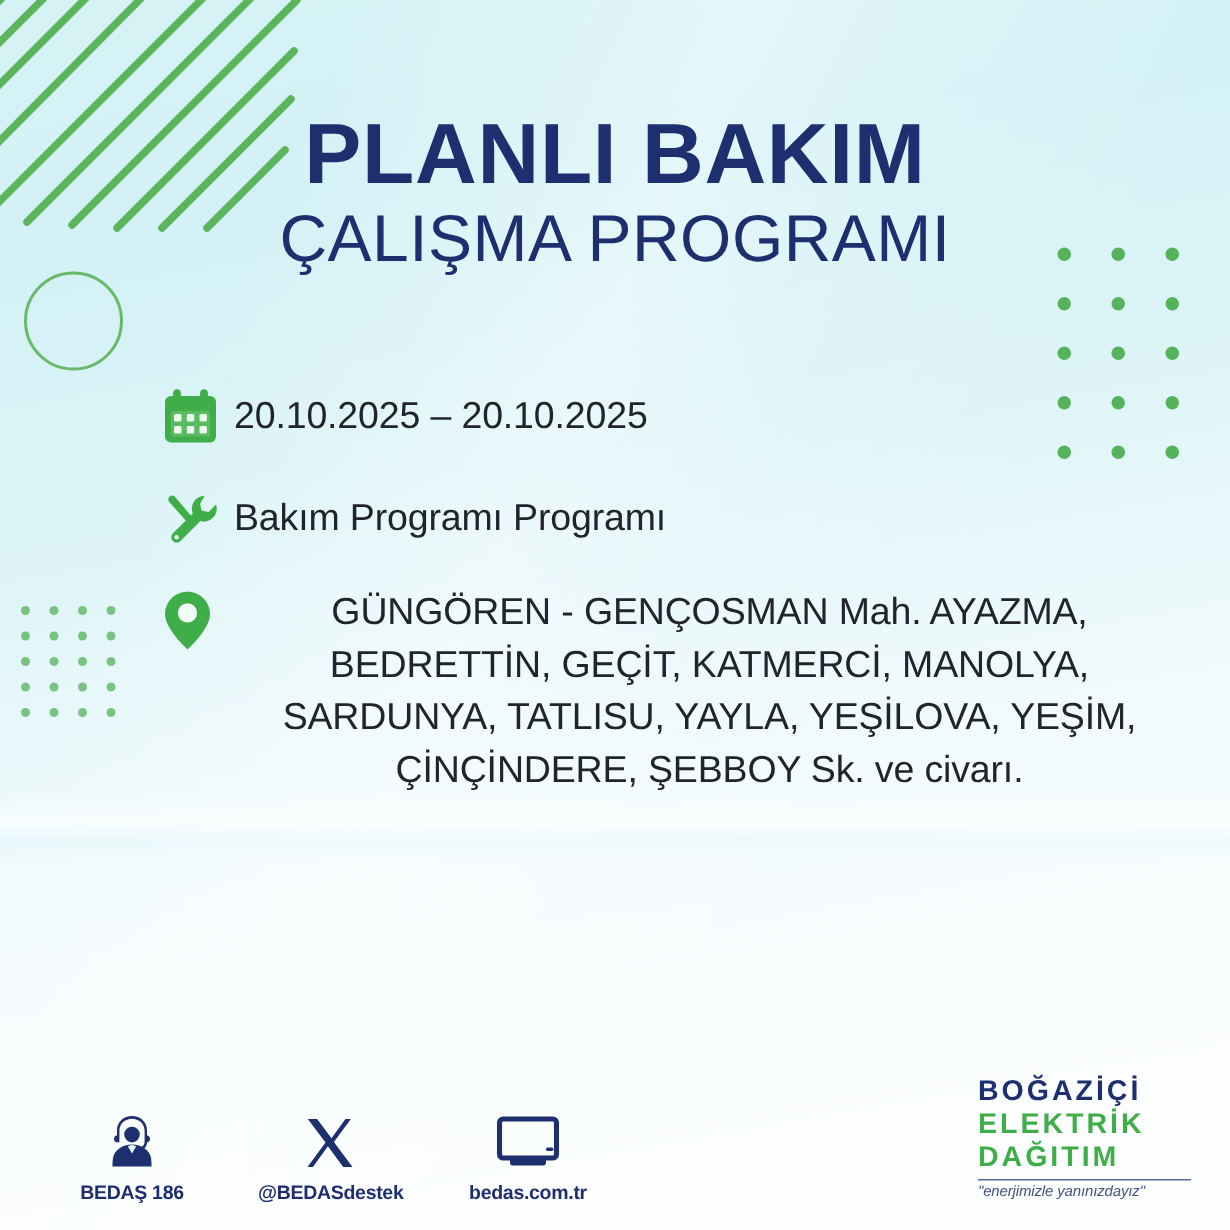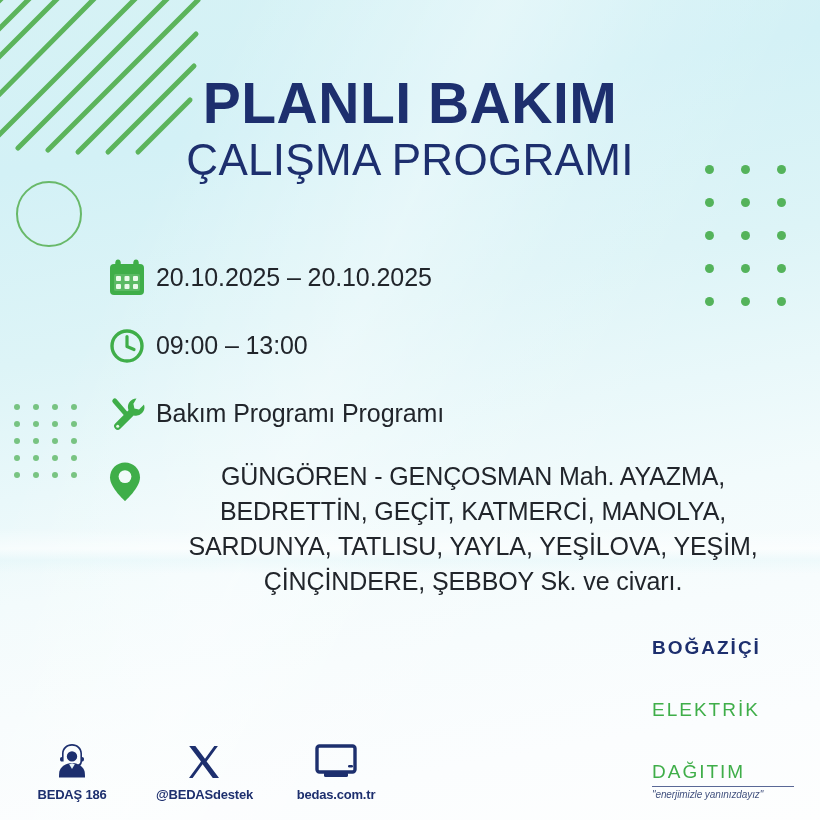--- a/index.html
+++ b/index.html
@@ -163,21 +163,21 @@
   .row.loc .txt {
     font-size: 25px;
     line-height: 35px;
     padding-top: 0;
     max-width: 680px;
   }
 
   
   .footer {
     position: absolute;
-    left: 24px;
+    left: 40px;
     bottom: 18px;
     display: flex;
     align-items: flex-start;
     gap: 36px;
   }
   .fitem {
     width: 96px;
     text-align: center;
     color: #1d2f6e;
   }
@@ -207,25 +207,24 @@
   .brand .l1 {
     font-size: 19px;
     font-weight: 700;
     color: #1d2f6e;
     letter-spacing: 2.0px;
     line-height: 1.16;
     margin-top: 32px;
   }
   .brand .l2, .brand .l3 {
     font-size: 19px;
-    font-weight: 400;
+    font-weight: 700;
     color: #3fae49;
     letter-spacing: 2.0px;
     line-height: 1.16;
-    margin-top: 40px;
   }
   .brand .rule {
     height: 1px;
     background: #5a6896;
     margin: 3px 0 2px 0;
     width: 142px;
   }
   .brand .tag {
     font-size: 10px;
     font-style: italic;
@@ -324,29 +323,20 @@
             <rect x="16.5" y="25" width="5" height="5" rx="1"></rect>
             <rect x="25" y="25" width="5" height="5" rx="1"></rect>
           </g>
           <rect x="7.5" y="0.5" width="5" height="9" rx="2.5" fill="#3fae49"></rect>
           <rect x="25.5" y="0.5" width="5" height="9" rx="2.5" fill="#3fae49"></rect>
         </svg>
       </div>
       <div class="txt">20.10.2025 – 20.10.2025</div>
     </div>
 
-    <div class="row">
-      <div class="ico">
-        <svg width="38" height="38" viewBox="0 0 38 38" xmlns="http://www.w3.org/2000/svg">
-          <circle cx="19" cy="19" r="15" fill="none" stroke="#3fae49" stroke-width="3.4"></circle>
-          <path d="M19 9.5 L19 19.5 L26 22.5" fill="none" stroke="#3fae49" stroke-width="3.2" stroke-linecap="round" stroke-linejoin="round"></path>
-        </svg>
-      </div>
-      <div class="txt">09:00 – 13:00</div>
-    </div>
 
     <div class="row">
       <div class="ico">
         <svg width="40" height="40" viewBox="0 0 40 40" xmlns="http://www.w3.org/2000/svg">
           <g fill="#3fae49">
             <path d="M28.5 4.5 a8.6 8.6 0 0 0 -8.0 11.8 L7.2 29.6 a3.6 3.6 0 0 0 0 5.1
                      a3.6 3.6 0 0 0 5.1 0 L25.6 21.4 a8.6 8.6 0 0 0 10.4 -11.0
                      l-5.0 5.0 -4.6 -1.0 -1.0 -4.6 z"></path>
             <circle cx="9.7" cy="32.2" r="1.5" fill="#eafaea"></circle>
           </g>

